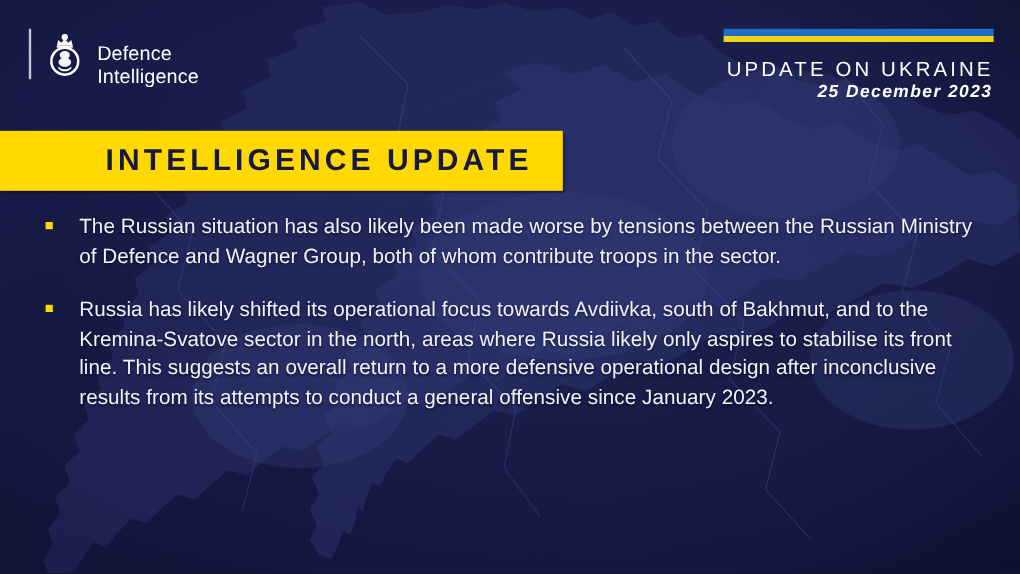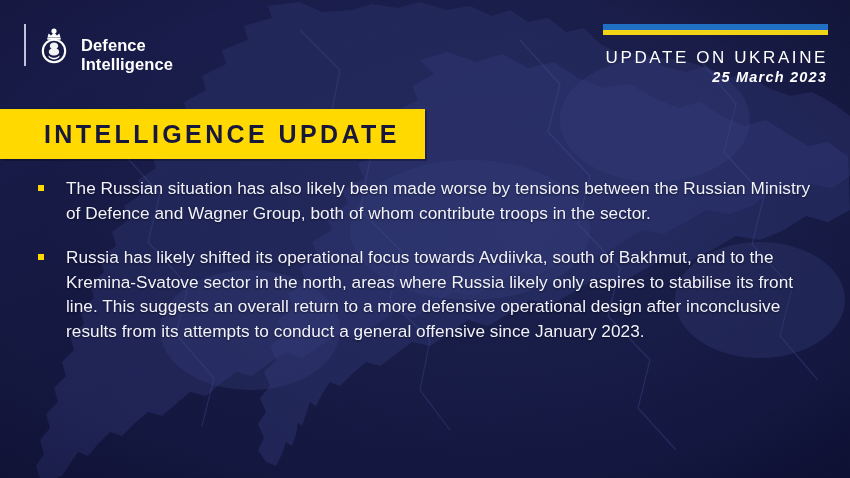--- a/index.html
+++ b/index.html
@@ -67,21 +67,21 @@
     width: 34px;
     height: 40px;
     margin-right: 10px;
     flex: 0 0 auto;
   }
   .crest svg { display: block; width: 100%; height: 100%; }
   .brand-text {
     color: #ffffff;
     font-size: 16.5px;
     line-height: 19px;
-    font-weight: 700;
+    font-weight: 400;
     letter-spacing: 0.1px;
     white-space: nowrap;
     margin-top: 20px;
   }
 
   .header-right {
     position: absolute;
     right: 22px;
     top: 24px;
     text-align: right;
@@ -128,20 +128,21 @@
   .title-banner {
     position: absolute;
     left: 0;
     top: 109px;
     width: 425px;
     height: 50px;
     background: #ffd900;
     display: flex;
     align-items: center;
     box-shadow: 2px 2px 0 rgba(8,9,30,0.35);
+    padding-left: 44px;
   }
   .title-banner-text {
     color: #17183c;
     font-size: 25px;
     font-weight: 700;
     letter-spacing: 3.4px;
     padding-left: 44px;
     white-space: nowrap;
   }
 
@@ -253,21 +254,21 @@
         <div>Intelligence</div>
       </div>
     </div>
 
     <div class="header-right">
       <div class="flag-bar">
         <div class="flag-blue"></div>
         <div class="flag-yellow"></div>
       </div>
       <div class="update-label">UPDATE ON UKRAINE</div>
-      <div class="update-date">25 March 2023</div>
+      <div class="update-date">25 December 2023</div>
     </div>
 
   </div>
 
   <div class="title-banner">
     <div class="title-banner-text">INTELLIGENCE UPDATE</div>
   </div>
 
   <div class="bullets">
     <div class="bullet-row">

